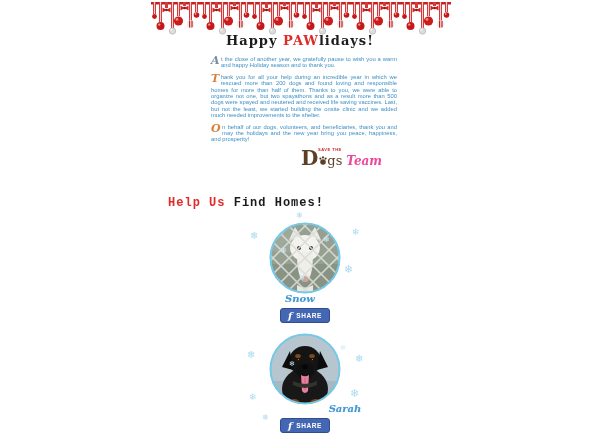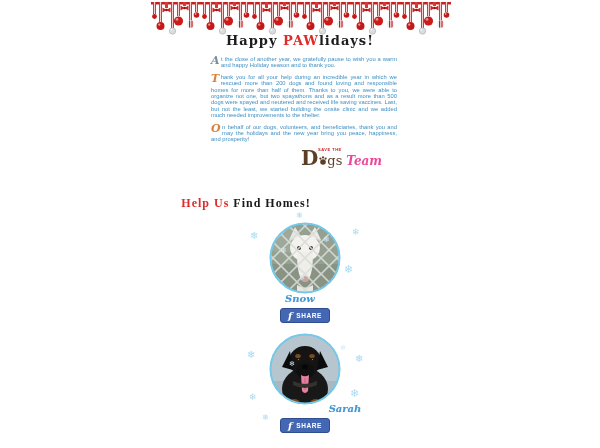--- a/index.html
+++ b/index.html
@@ -32,21 +32,21 @@
   .logo .tagline{position:absolute;left:17px;top:1px;font-size:4px;font-weight:bold;
            color:#cc2222;letter-spacing:.5px;}
   .logo .paw{display:inline-block;vertical-align:baseline;margin:0 0 0 1px;}
   .logo .gs{font-family:"DejaVu Serif",serif;font-weight:normal;font-size:13px;
            color:#5d3f26;letter-spacing:0;}
   .logo .team{font-family:"DejaVu Serif",serif;font-style:italic;font-weight:bold;
            font-size:12px;color:#ec4899;margin-left:4px;}
 
   
   .section-heading{position:absolute;left:0;top:196px;width:492px;text-align:center;
-           font-family:Liberation Serif, serif;font-weight:bold;font-size:12px;
+           font-family:Liberation Mono, monospace;font-weight:bold;font-size:12px;
            letter-spacing:1px;color:#1a1a1a;}
   .section-heading .hl{color:#e02b2b;}
 
   
   .dog-photo{position:absolute;width:72px;height:72px;border-radius:50%;}
   .photo-1{left:269px;top:222px;}
   .photo-2{left:269px;top:333px;}
   .dog-name{position:absolute;left:0;width:600px;text-align:center;
            font-family:"DejaVu Serif",serif;font-style:italic;font-weight:bold;
            font-size:10px;color:#4596d2;text-shadow:0 0 1px #bfe2f5;}

